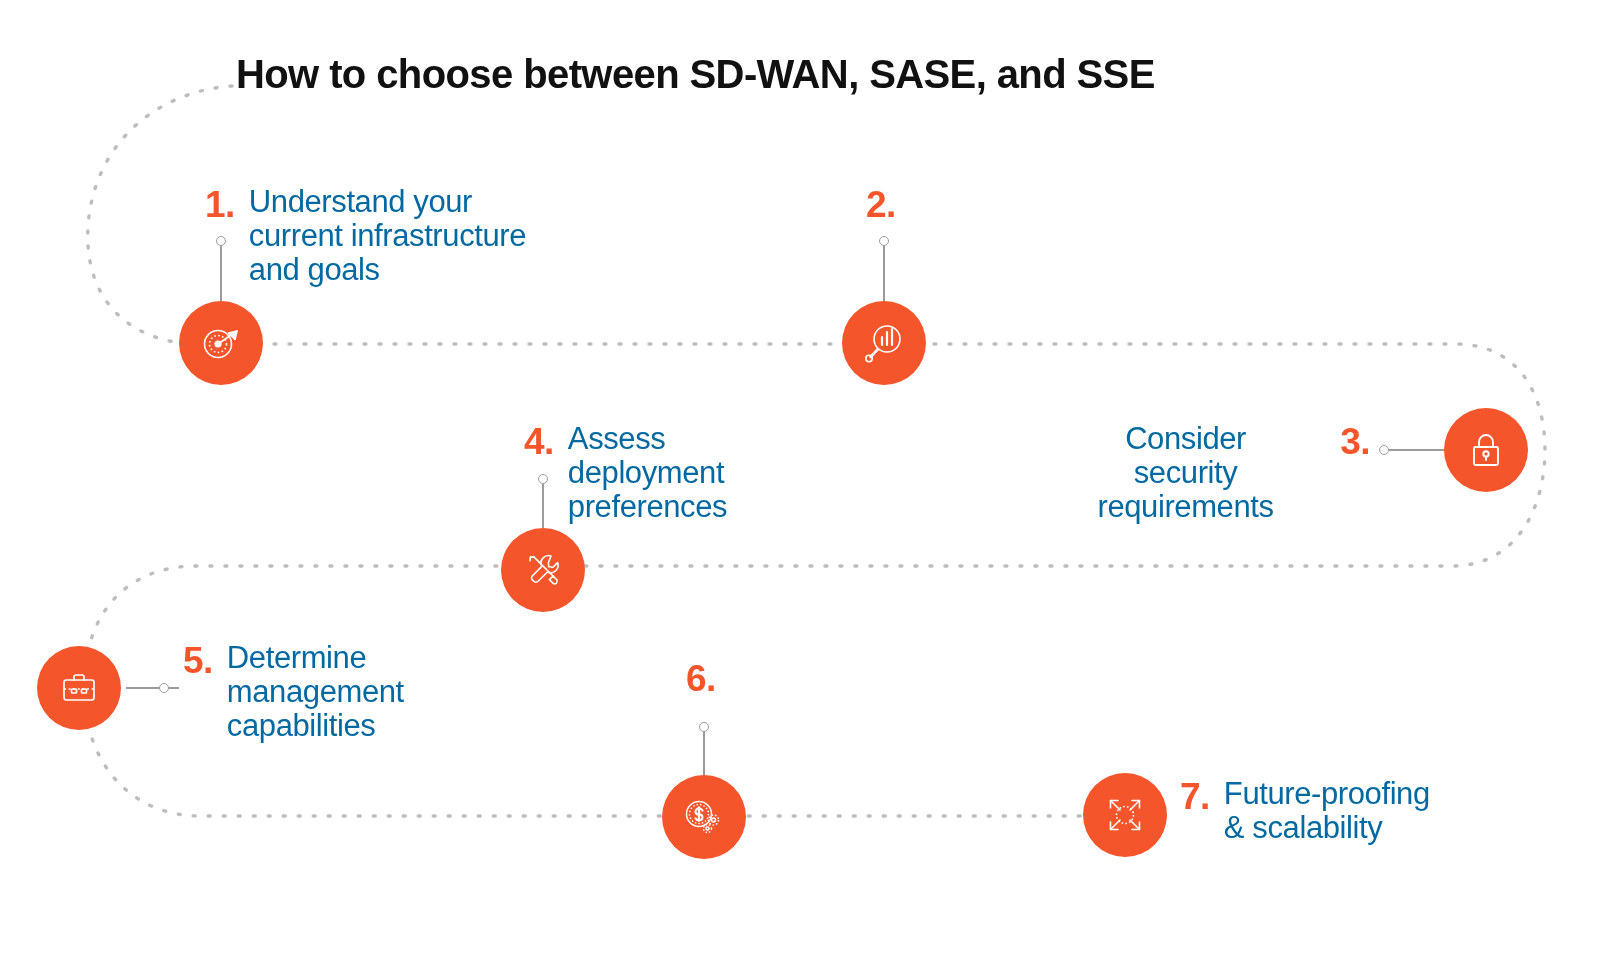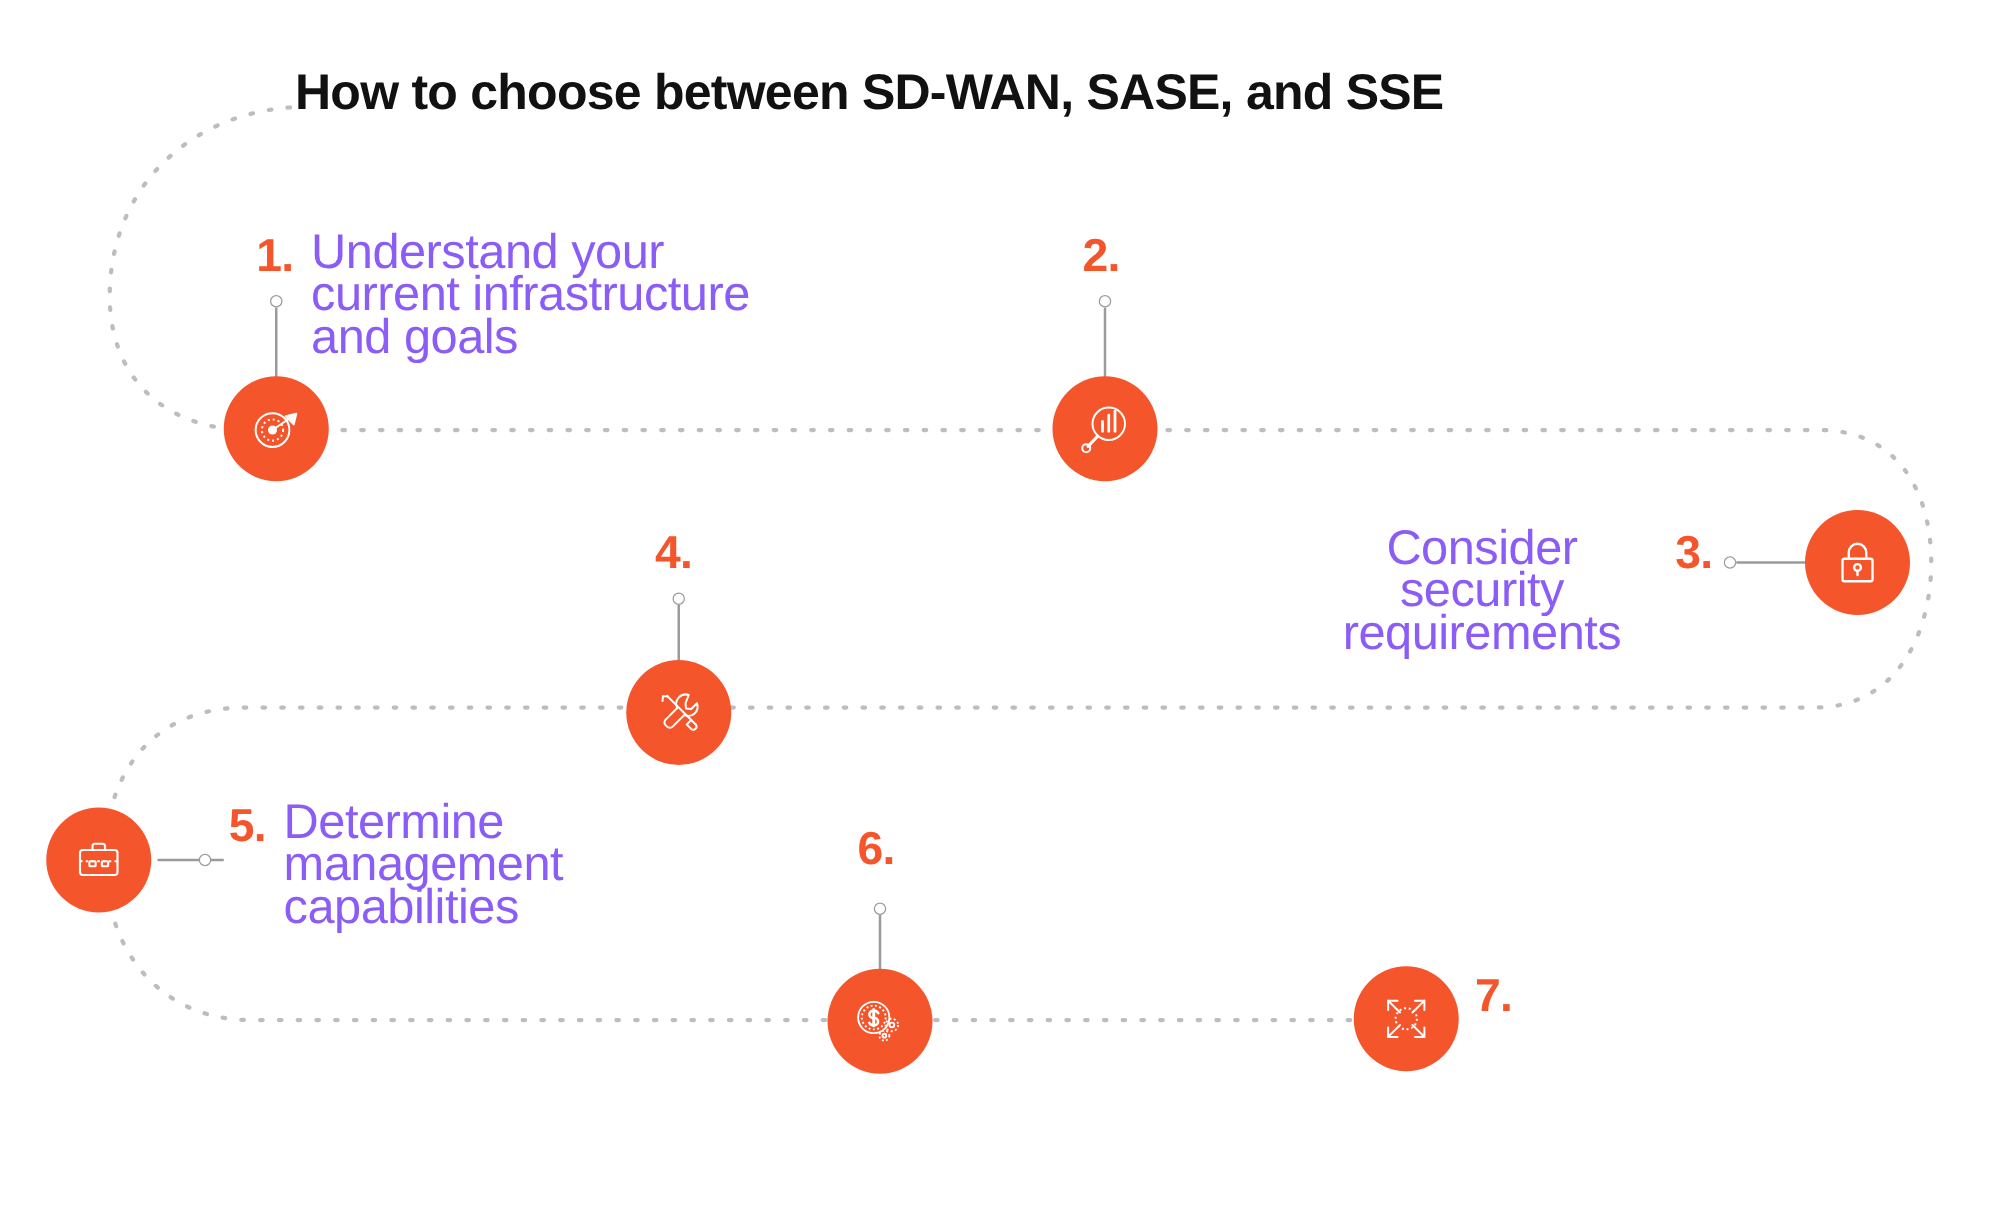--- a/index.html
+++ b/index.html
@@ -61,22 +61,22 @@
   .num {
     color: #F4552B;
     font-size: 37px;
     font-weight: bold;
     line-height: 40px;
     letter-spacing: -0.5px;
     flex: 0 0 auto;
     font-family: "Liberation Sans", sans-serif;
   }
   .label {
-    color: #8b5cf6;
-    font-size: 39px;
+    color: #0369a1;
+    font-size: 31px;
     line-height: 34px;
     letter-spacing: -0.4px;
     font-family: "Liberation Sans", sans-serif;
     white-space: pre-line;
   }
   .label.ta-right { text-align: center; }
   
   .stem {
     position: absolute;
     background: #9b9b9b;
@@ -186,20 +186,23 @@
         <path d="M12.6 8.6 l5.3 5.3" stroke-linecap="round"></path>
         <path d="M17.9 13.9 L32 28" stroke-linecap="round"></path>
         <path d="M32 28 l3.8 3.8 a2.6 2.6 0 0 1 -3.6 3.6 L28.4 31.6 z" stroke-linecap="round"></path>
         <path d="M13.2 9.2 l-3.8 -0.3 -0.4 3.9" stroke-linecap="round"></path>
       </svg>
     </span>
   </div>
 
   <div class="step-text" style="left:524px; top:422px;">
     <span class="num">4.</span>
+    <span class="label">Assess
+deployment
+preferences</span>
   </div>
 
   <div class="node" style="left:37px; top:646px; width:84px; height:84px;">
     <span>
       <svg width="44" height="44" viewBox="0 0 44 44" fill="none" stroke="#ffffff" stroke-width="1.7">
         <rect x="7" y="14" width="30" height="20" rx="2.4"></rect>
         <path d="M17 14 V11 a2 2 0 0 1 2 -2 h6 a2 2 0 0 1 2 2 v3" stroke-linecap="round"></path>
         <path d="M7 23 H37" stroke-dasharray="2 2.6"></path>
         <rect x="14.5" y="23" width="5" height="4" rx="0.7"></rect>
         <rect x="24.5" y="23" width="5" height="4" rx="0.7"></rect>
@@ -250,15 +253,17 @@
         <path d="M19 29 L9.5 38.5" stroke-linecap="round"></path>
         <path d="M9.5 38.5 L17 38.5 M9.5 38.5 L9.5 31" stroke-linecap="round"></path>
         <path d="M29 29 L38.5 38.5" stroke-linecap="round"></path>
         <path d="M38.5 38.5 L31 38.5 M38.5 38.5 L38.5 31" stroke-linecap="round"></path>
       </svg>
     </span>
   </div>
 
   <div class="step-text" style="left:1180px; top:777px;">
     <span class="num">7.</span>
+    <span class="label">Future-proofing
+&amp; scalability</span>
   </div>
 
 </div>
 
 </body></html>

